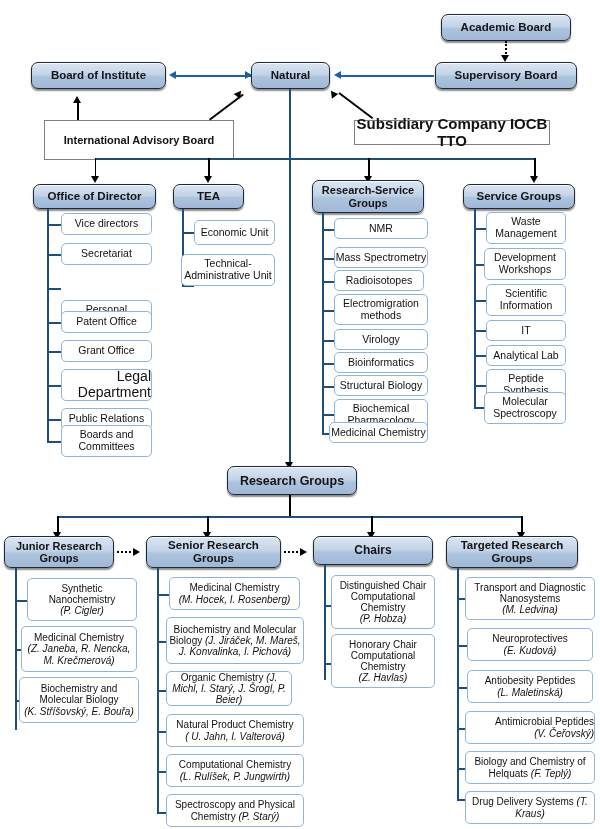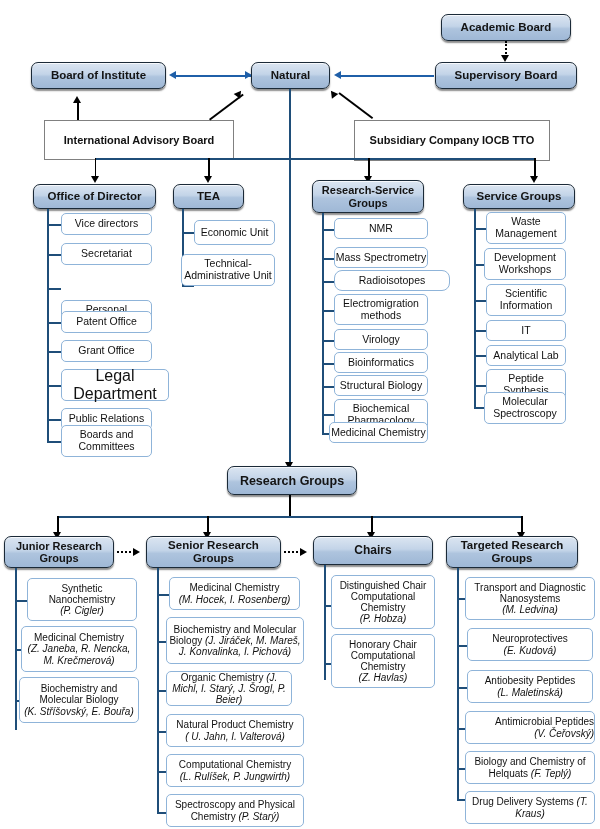--- a/index.html
+++ b/index.html
@@ -110,21 +110,21 @@
   <div class="box plain" style="left:44px; top:120px; width:190px; height:40px; font-size:11px;">
     <span>International Advisory Board</span>
   </div>
 
   <div class="blk-v" style="left:77px; top:103px; height:17px;"></div>
   <div class="arrow-u" style="left:73px; top:96px;"></div>
 
   <div class="diag" style="left:209px; top:119px; width:42px; transform:rotate(-37deg);"></div>
   <div class="diag-head" style="left:235px; top:90px; transform:rotate(37deg);"></div>
 
-  <div class="box plain" style="left:354px; top:120px; width:196px; height:41px; font-size:11px;">
+  <div class="box plain" style="left:354px; top:120px; width:196px; height:25px; font-size:15px;">
     <span>Subsidiary Company IOCB TTO</span>
   </div>
   <div class="diag" style="left:372px; top:119px; width:42px; transform:rotate(217deg);"></div>
   <div class="diag-head" style="left:329px; top:90px; transform:rotate(-37deg);"></div>
 
   <div class="vtrunk" style="left:289px; top:89px; height:380px;"></div>
 
   <div class="hline" style="left:95px; top:158px; width:440px;"></div>
 
   <div class="blk-v" style="left:94.5px; top:158px; height:20px;"></div>
@@ -158,21 +158,21 @@
   </div>
   <div class="stub" style="left:47px; top:322px; width:14px;"></div>
   <div class="box leaf" style="left:61px; top:311px; width:91px; height:22px; font-size:10.5px;">
     <span>Patent Office</span>
   </div>
   <div class="stub" style="left:47px; top:351px; width:14px;"></div>
   <div class="box leaf" style="left:61px; top:340px; width:91px; height:22px; font-size:10.5px;">
     <span>Grant Office</span>
   </div>
   <div class="stub" style="left:47px; top:385px; width:14px;"></div>
-  <div class="box leaf" style="left:61px; top:369px; width:108px; height:32px; font-size:16px;">
+  <div class="box leaf" style="left:61px; top:369px; width:91px; height:32px; font-size:14px;text-align:right;">
     <span>Legal Department</span>
   </div>
   <div class="stub" style="left:47px; top:419px; width:14px;"></div>
   <div class="box leaf" style="left:61px; top:408px; width:91px; height:22px; font-size:10.5px;">
     <span>Public Relations</span>
   </div>
   <div class="stub" style="left:47px; top:441px; width:14px;"></div>
   <div class="box leaf" style="left:61px; top:425px; width:91px; height:32px; font-size:10.5px;">
     <span>Boards and Committees</span>
   </div>
@@ -197,21 +197,21 @@
 
   <div class="stub" style="left:322px; top:229px; width:12px;"></div>
   <div class="box leaf" style="left:334px; top:218px; width:94px; height:21px; font-size:10.5px;">
     <span>NMR</span>
   </div>
   <div class="stub" style="left:322px; top:258px; width:12px;"></div>
   <div class="box leaf" style="left:334px; top:247px; width:94px; height:21px; font-size:10.5px;">
     <span>Mass Spectrometry</span>
   </div>
   <div class="stub" style="left:322px; top:281px; width:12px;"></div>
-  <div class="box leaf" style="left:334px; top:270px; width:116px; height:21px; font-size:10.5px;border-radius:8px;">
+  <div class="box leaf" style="left:334px; top:270px; width:90px; height:21px; font-size:10.5px;">
     <span>Radioisotopes</span>
   </div>
   <div class="stub" style="left:322px; top:310px; width:12px;"></div>
   <div class="box leaf" style="left:334px; top:294px; width:94px; height:31px; font-size:10.5px;">
     <span>Electromigration methods</span>
   </div>
   <div class="stub" style="left:322px; top:340px; width:12px;"></div>
   <div class="box leaf" style="left:334px; top:329px; width:94px; height:21px; font-size:10.5px;">
     <span>Virology</span>
   </div>

